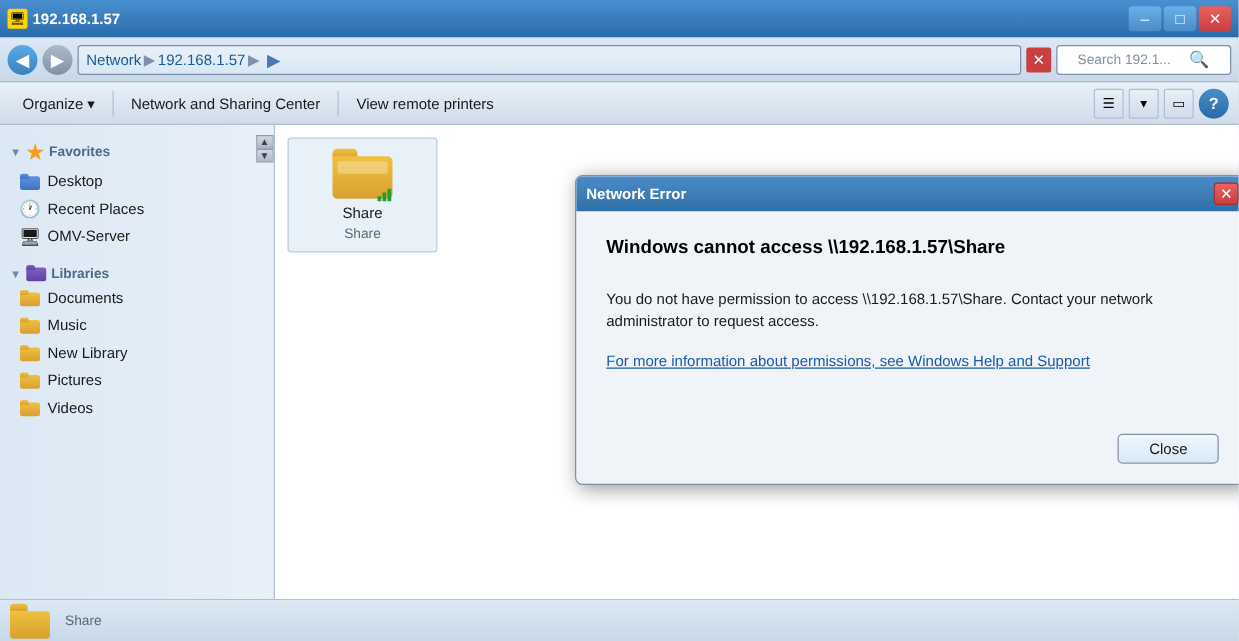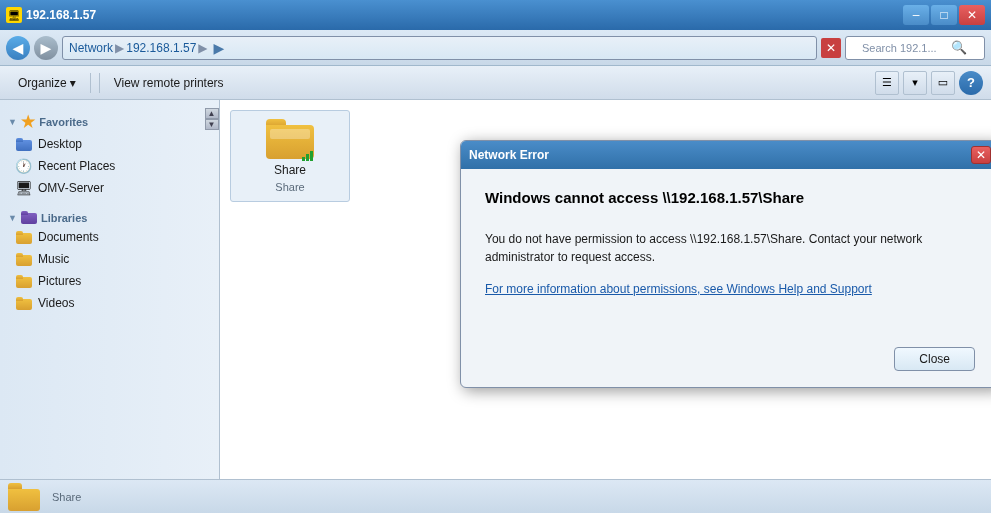--- a/index.html
+++ b/index.html
@@ -282,20 +282,21 @@
     <span class="search-icon">🔍</span>
   </div>
 </div>
 
 <div class="toolbar">
   <button class="toolbar-btn">
     <span>Organize</span>
     <span>▾</span>
   </button>
   <div class="toolbar-separator"></div>
+  <button class="toolbar-btn">Network and Sharing Center</button>
   <div class="toolbar-separator"></div>
   <button class="toolbar-btn">View remote printers</button>
   <div class="toolbar-right">
     <button class="view-btn">
       <span>☰</span>
     </button>
     <button class="view-btn">▾</button>
     <button class="view-btn">▭</button>
     <button class="help-btn">?</button>
   </div>
@@ -354,20 +355,26 @@
       <div class="sidebar-item">
         <div class="sidebar-item-icon">
           <span class="folder-sm"></span>
         </div>
         <span>Music</span>
       </div>
       <div class="sidebar-item">
         <div class="sidebar-item-icon">
           <span class="folder-sm"></span>
         </div>
+        <span>New Library</span>
+      </div>
+      <div class="sidebar-item">
+        <div class="sidebar-item-icon">
+          <span class="folder-sm"></span>
+        </div>
         <span>Pictures</span>
       </div>
       <div class="sidebar-item">
         <div class="sidebar-item-icon">
           <span class="folder-sm"></span>
         </div>
         <span>Videos</span>
       </div>
     </div>
   </div>

